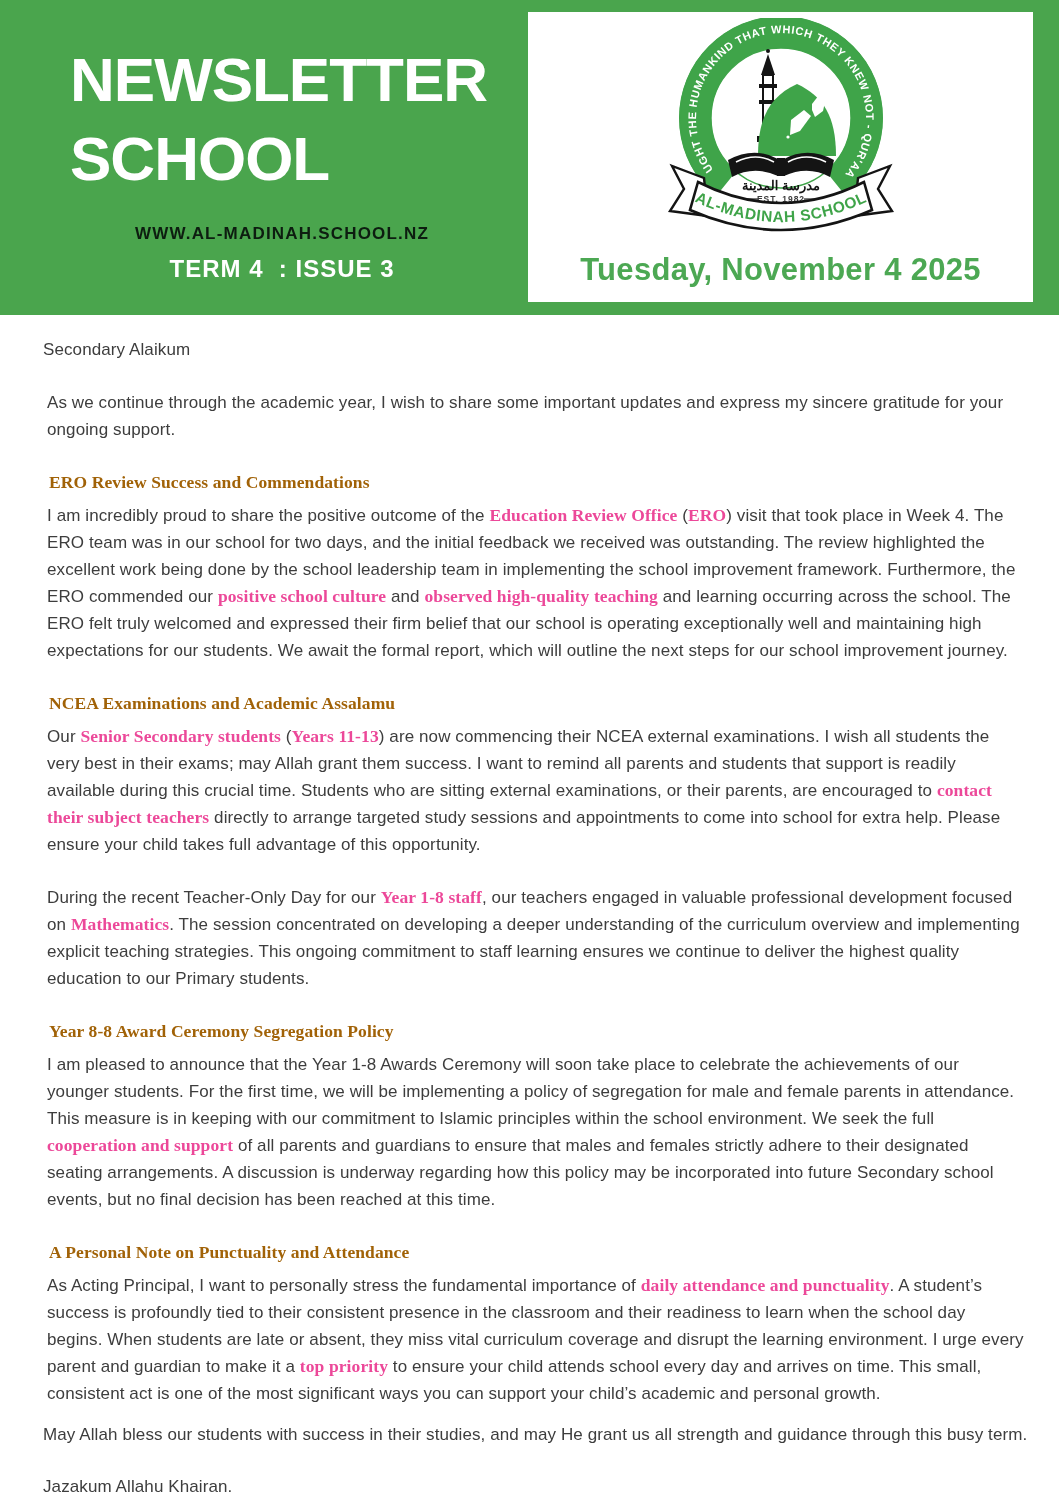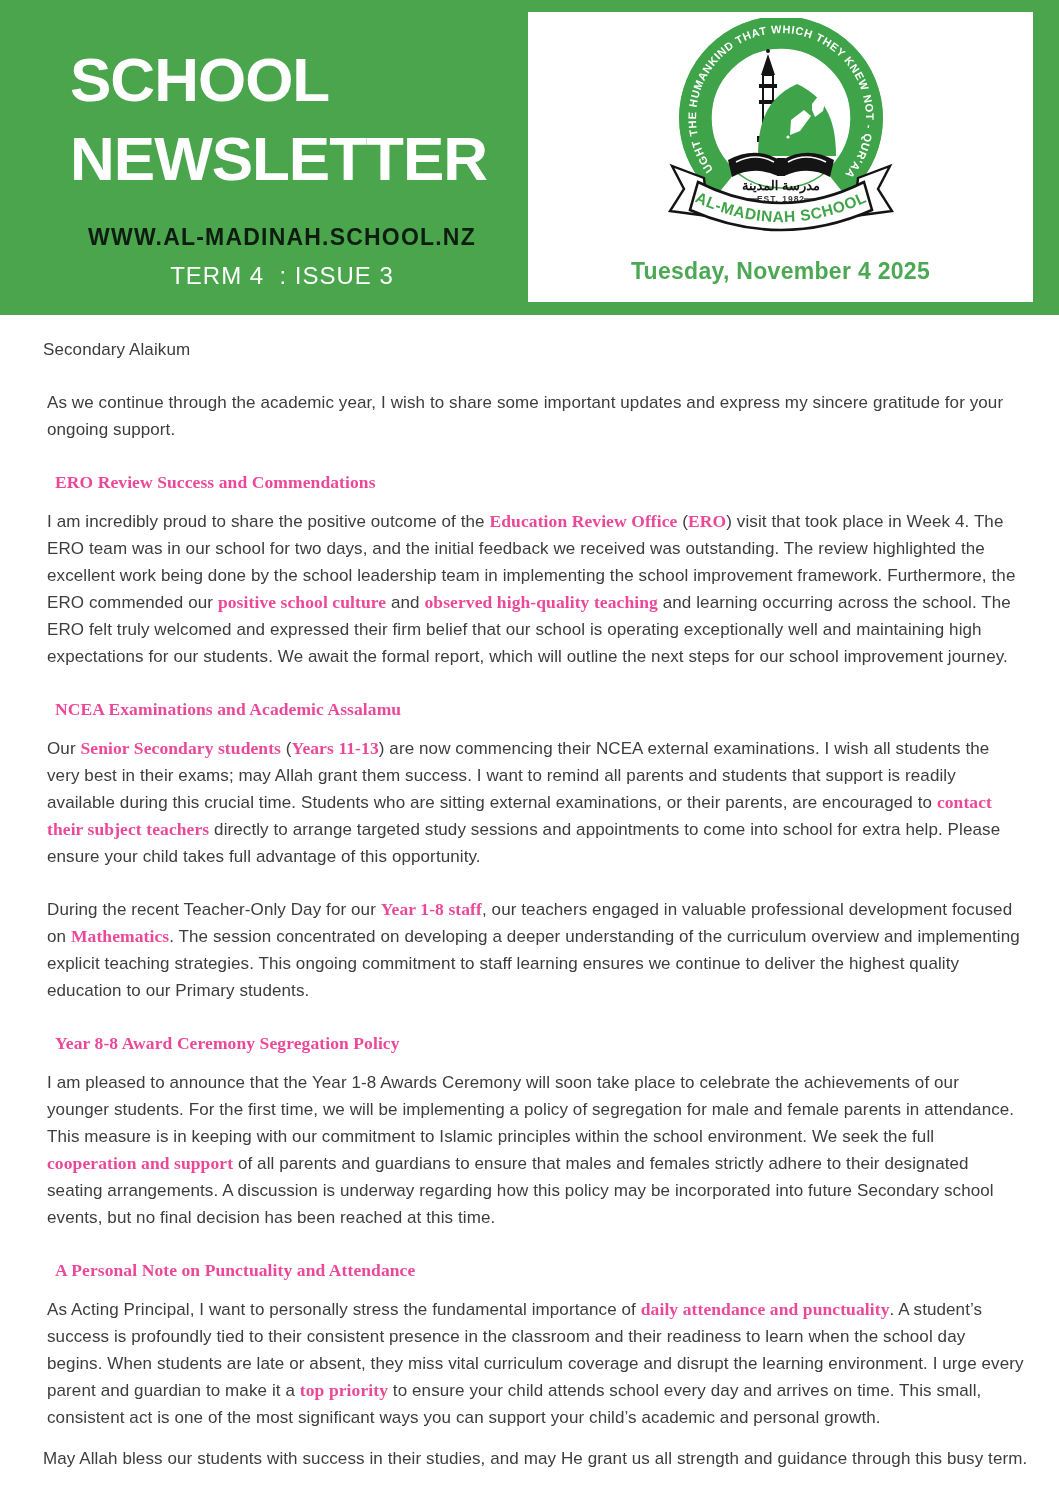--- a/index.html
+++ b/index.html
@@ -4,54 +4,54 @@
 <style>
   html,body{margin:0;padding:0;background:#ffffff;}
   .page{position:relative;width:1059px;height:1497px;background:#ffffff;overflow:hidden;
         font-family:"Liberation Sans",sans-serif;}
 
   
   .header{position:relative;width:100%;height:315px;background:#4AA54D;}
   .header-left{position:absolute;left:70px;top:40px;width:424px;}
   .title{margin:0;color:#ffffff;font-size:62px;line-height:79px;font-weight:800;
          letter-spacing:-1px;}
-  .website{margin-top:26px;text-align:center;color:#0d1d10;font-size:23px;font-weight:800;
+  .website{margin-top:26px;text-align:center;color:#0d1d10;font-size:17px;font-weight:800;
            letter-spacing:1.2px;white-space:nowrap;}
-  .issue{margin-top:11px;text-align:center;color:#ffffff;font-size:24px;font-weight:400;
+  .issue{margin-top:11px;text-align:center;color:#ffffff;font-size:24px;font-weight:700;
          letter-spacing:1px;white-space:pre;}
 
   
   .card{position:absolute;left:528px;top:12px;width:505px;height:290px;background:#ffffff;
         display:flex;flex-direction:column;align-items:center;}
   .logo-svg{width:234px;height:234px;margin-top:6px;flex:0 0 auto;}
-  .date{margin-top:auto;margin-bottom:17px;color:#4CA853;font-size:23px;font-weight:700;
+  .date{margin-top:auto;margin-bottom:17px;color:#4CA853;font-size:31px;font-weight:700;
         letter-spacing:.3px;}
 
   
   .content{padding:21px 30px 0 43px;width:985px;color:#3d3d3d;font-size:17px;line-height:27px;
            letter-spacing:.1px;}
   .salutation{margin:0;}
   .section{margin-top:26px;}
-  .section-heading{margin:12px;font-family:"Liberation Serif",serif;font-size:17.5px;line-height:27px;
-                   font-weight:700;color:#ec4899;}
+  .section-heading{margin:6px;font-family:"Liberation Serif",serif;font-size:17.5px;line-height:27px;
+                   font-weight:700;color:#a16207;}
   .section-body{margin:4px;}
   .bold-serif{font-family:"Liberation Serif",serif;font-weight:700;color:#ec4899;font-size:17.5px;}
   .closing{margin:14px 0 0;}
   .signoff{margin:25px 0 0;}
 </style>
 </head>
 <body>
 
 <div class="page">
 
   <header class="header">
     <div class="header-left">
       <h1 class="title">
+        <div>NEWSLETTER</div>
         <div>SCHOOL</div>
-        <div>NEWSLETTER</div>
       </h1>
       <div class="website">WWW.AL-MADINAH.SCHOOL.NZ</div>
       <div class="issue">TERM 4  : ISSUE 3</div>
     </div>
 
     <div class="card">
       <svg class="logo-svg" viewBox="0 0 230 234" aria-hidden="true">
 
         <circle cx="115" cy="100" r="102" fill="#3FA449"></circle>
 

